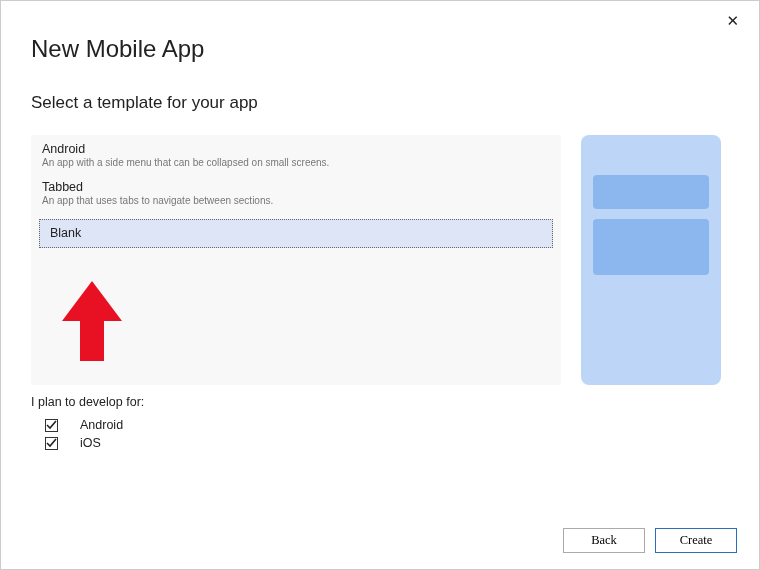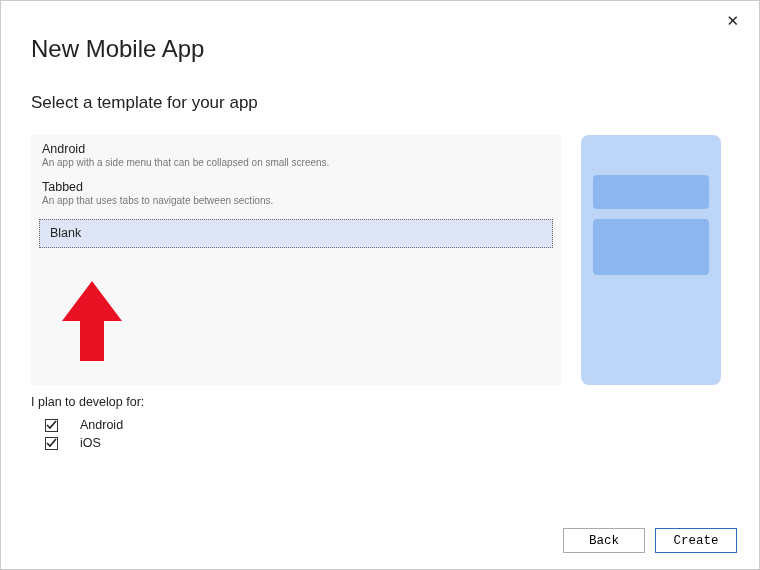--- a/index.html
+++ b/index.html
@@ -123,21 +123,21 @@
       display: flex;
       gap: 10px;
     }
     .btn {
       min-width: 82px;
       height: 25px;
       font-size: 12.5px;
       background: #fff;
       border: 1px solid #aaa;
       cursor: pointer;
-      font-family: Liberation Mono, monospace;
+      font-family: Liberation Serif, serif;
     }
     .btn.primary {
       border: 1.5px solid #2a6fbb;
     }
   </style>
 </head>
 <body>
 
 <button class="close-btn">
   <span>✕</span>

